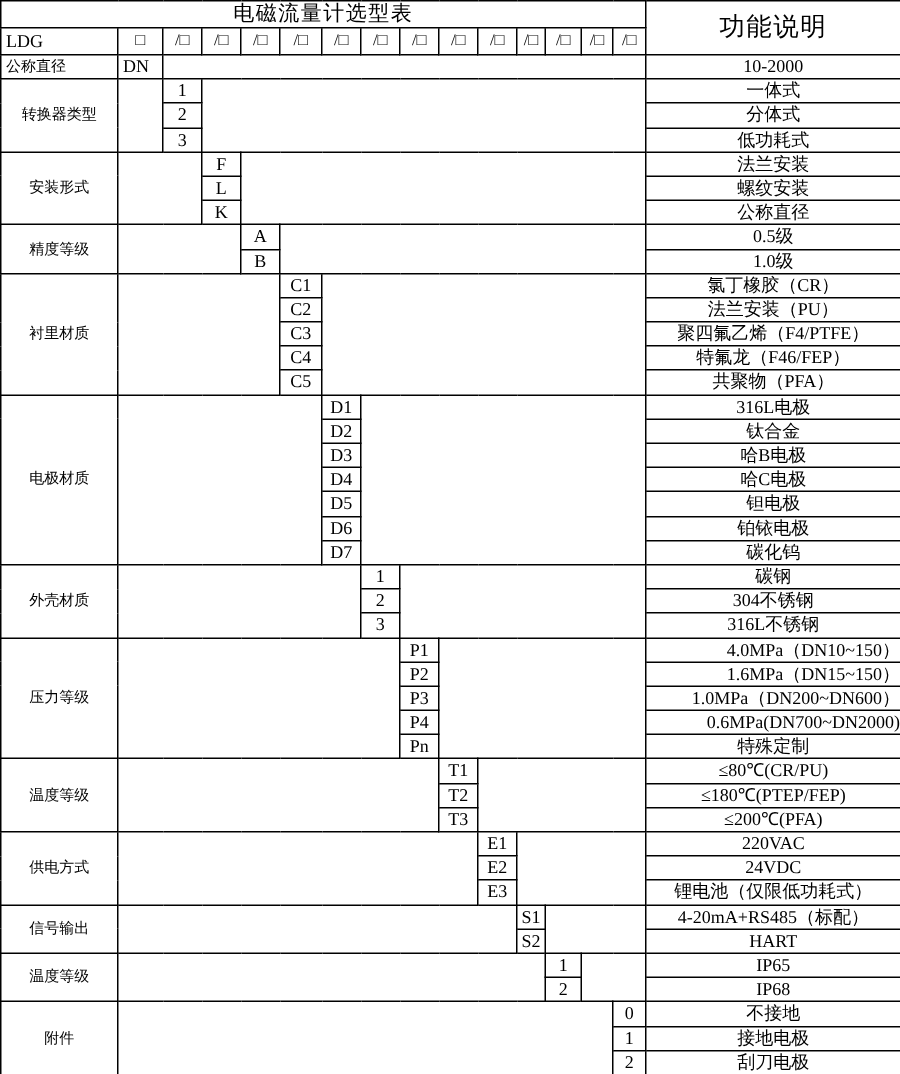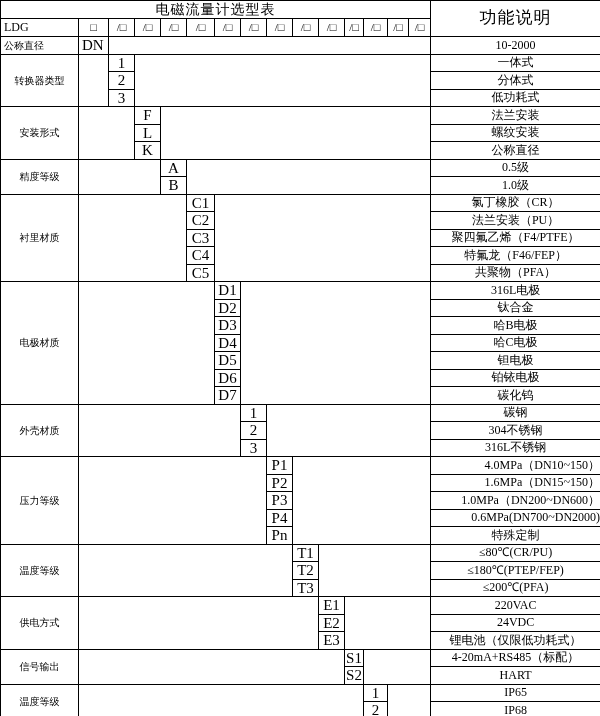--- a/index.html
+++ b/index.html
@@ -6,21 +6,21 @@
   .wrap{width:600px;height:716px;overflow:hidden;background:#ffffff;
         font-family:Liberation Serif, serif;}
   table{border-collapse:collapse;table-layout:fixed;width:600px;}
   td{border:1px solid #000;padding:0;font-size:12px;line-height:1.1;
      text-align:center;vertical-align:middle;color:#000;
      overflow:hidden;white-space:nowrap;}
   tr.rt{height:18px;} tr.rh{height:18px;} tr.r{height:16.2px;}
   .title{font-size:14px;letter-spacing:1px;}
   .fh{font-size:17px;letter-spacing:1px;}
   .lft{text-align:left;padding-left:3px;}
-  .code{font-size:15px;}
+  .code{font-size:12px;}
   .slot{font-size:11px;}
   .desc{font-size:12px;}
   .left{text-align:right;padding-left:2px;}
   .lbl{font-size:10px;}
 </style>
 </head>
 <body>
 
 <div class="wrap">
 <table>

